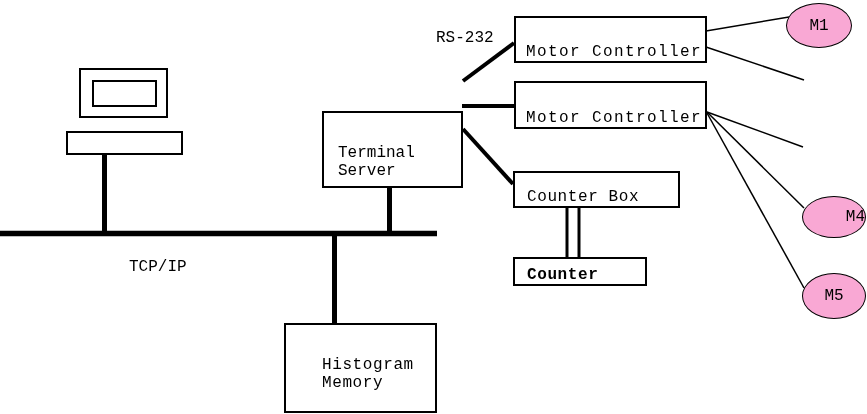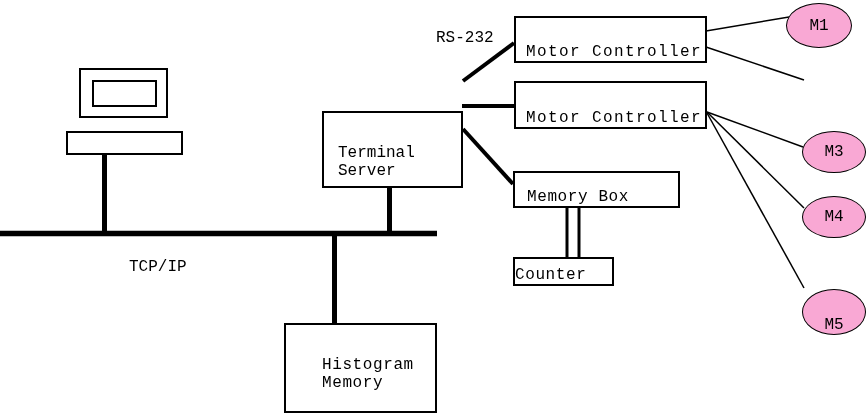--- a/index.html
+++ b/index.html
@@ -49,30 +49,30 @@
     white-space: pre-line;
   }
   
   #monitor-outer   { left: 79px;  top: 68px;  width: 89px;  height: 50px; }
   #monitor-inner   { left: 92px;  top: 80px;  width: 65px;  height: 27px; }
   #keyboard        { left: 66px;  top: 131px; width: 117px; height: 24px; }
   #terminal-server { left: 322px; top: 67px;  width: 141px; height: 77px; padding: 13px 0 0 14px; margin-top: 44px; }
   #mc1             { left: 514px; top: 16px;  width: 193px; height: 47px; padding-left: 10px; }
   #mc2             { left: 514px; top: 81px;  width: 193px; height: 48px; padding-left: 10px; }
   #counter-box     { left: 513px; top: 171px; width: 167px; height: 37px; padding-left: 12px; }
-  #counter         { left: 513px; top: 257px; width: 101px; height: 29px; padding-left: 0; }
+  #counter         { left: 513px; top: 257px; width: 134px; height: 29px; padding-left: 12px; font-weight: bold; }
   #histogram       { left: 284px; top: 323px; width: 153px; height: 90px; padding: 13px 16px 0 36px; }
   #rs232-label     { left: 436px; top: 29px; }
   #tcpip-label     { left: 129px; top: 246px; margin-top: 12px; }
   #daq-caption     { left: 66px;  top: 171px; }
   #m1 { left: 786px; top: 3px;   width: 66px; height: 45px; }
   #m2 { left: 803px; top: 68px;  width: 64px; height: 42px; }
   #m3 { left: 802px; top: 131px; width: 64px; height: 42px; }
-  #m4 { left: 802px; top: 196px; width: 64px; height: 42px; }
-  #m5 { left: 802px; top: 289px; width: 64px; height: 46px; align-items: flex-end; }
+  #m4 { left: 802px; top: 196px; width: 64px; height: 42px; justify-content: flex-end; }
+  #m5 { left: 802px; top: 273px; width: 64px; height: 46px; }
 </style>
 </head>
 <body>
 
 <div id="stage">
 
   <svg id="wires" viewBox="0 0 867 414" xmlns="http://www.w3.org/2000/svg">
 
     <line x1="0" y1="233.5" x2="437" y2="233.5" stroke="#000" stroke-width="5.5"></line>
 
@@ -107,37 +107,34 @@
 
   <div class="box label-inside wide" id="mc1">
     <span>Motor Controller</span>
   </div>
 
   <div class="box label-inside wide" id="mc2">
     <span>Motor Controller</span>
   </div>
 
   <div class="box label-inside slight" id="counter-box">
-    <span>Memory Box</span>
+    <span>Counter Box</span>
   </div>
 
   <div class="box label-inside slight" id="counter">
     <span>Counter</span>
   </div>
 
   <div class="box wrap2 slight" id="histogram">
     <span>Histogram Memory</span>
   </div>
 
   <div class="motor" id="m1">
     <span>M1</span>
   </div>
-  <div class="motor" id="m3">
-    <span>M3</span>
-  </div>
   <div class="motor" id="m4">
     <span>M4</span>
   </div>
   <div class="motor" id="m5">
     <span>M5</span>
   </div>
 
 </div>
 
 </body></html>

